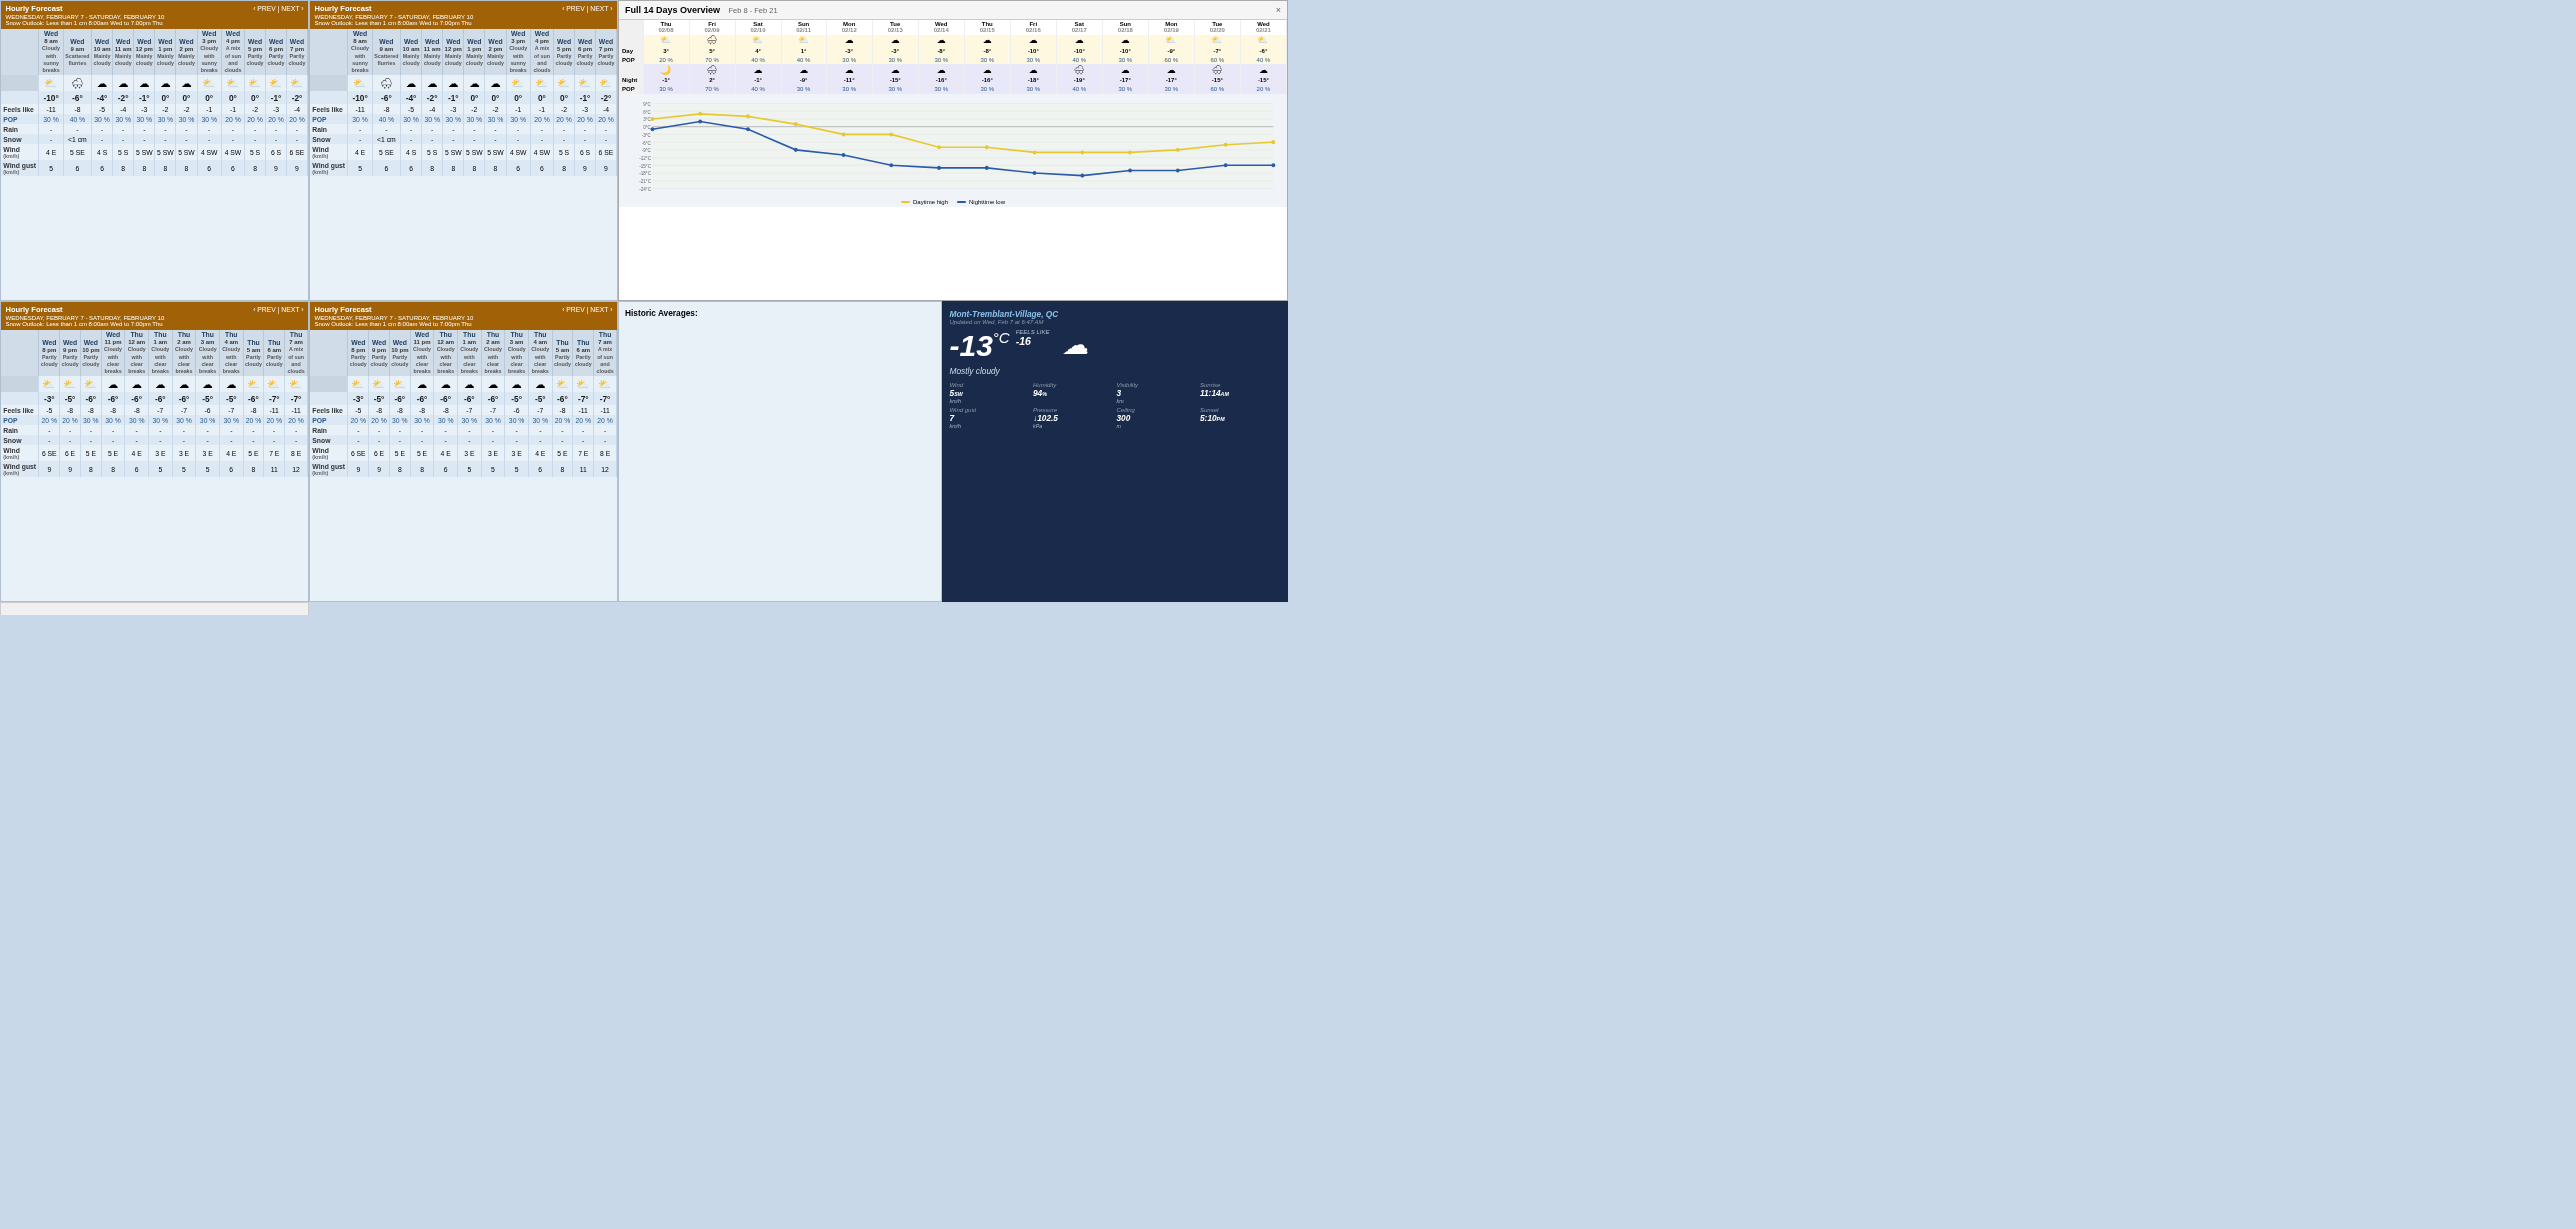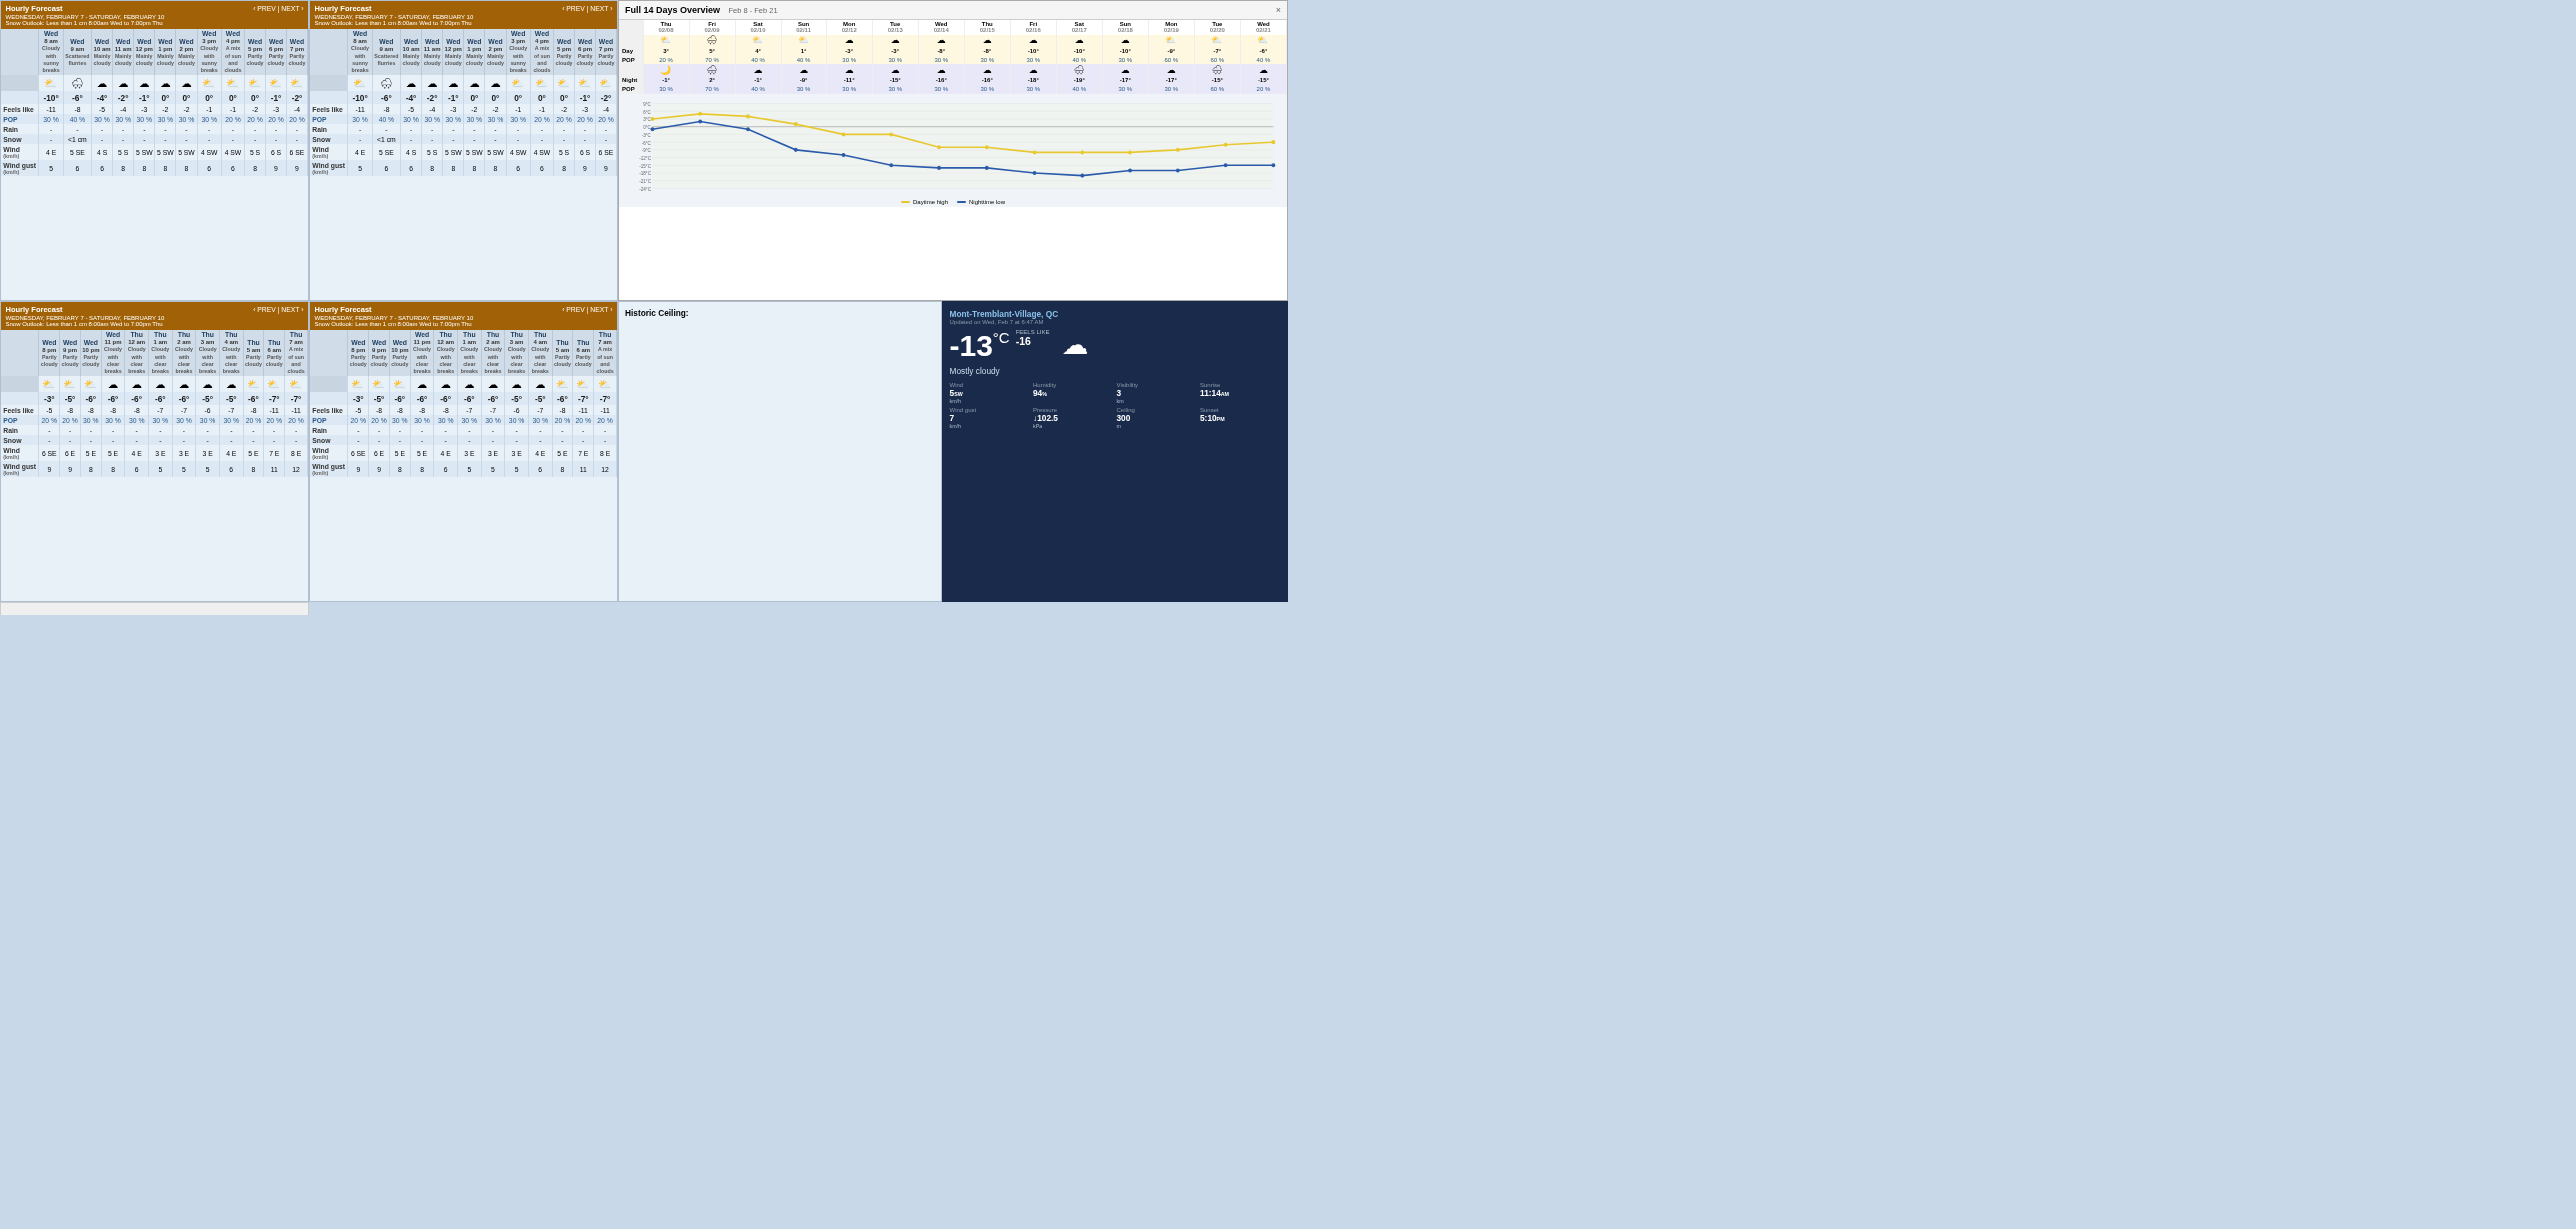--- a/index.html
+++ b/index.html
@@ -156,20 +156,21 @@
     .historic-title { font-weight: bold; font-size: 8.3px; margin-bottom: 6px; }
 
     
     .current-panel {
       grid-column: 4;
       grid-row: 2;
       background: #1a2a4a;
       color: white;
       padding: 7.5px;
       overflow: hidden;
+      font-style: italic;
     }
     .current-location { font-size: 8.3px; font-weight: bold; color: #8ac0e8; }
     .current-updated { font-size: 6px; color: #8899aa; margin-bottom: 4.5px; }
     .current-temp-row {
       display: flex;
       align-items: flex-start;
       gap: 6px;
       margin-bottom: 3px;
     }
     .current-temp { font-size: 30px; font-weight: bold; color: white; }
@@ -1025,21 +1026,21 @@
             <td>6</td>
             <td>8</td>
             <td>11</td>
             <td>12</td>
           </tr>
         </tbody>
     </table>
   </div>
 
   <div class="historic-panel">
-    <div class="historic-title">Historic Ceiling:</div>
+    <div class="historic-title">Historic Averages:</div>
   </div>
 
   <div class="current-panel">
     <div class="current-location">Mont-Tremblant-Village, QC</div>
     <div class="current-updated">Updated on Wed, Feb 7 at 6:47 AM</div>
     <div class="current-temp-row">
       <div style="display:flex; align-items:flex-start;">
         <span class="current-temp">-13</span>
         <span class="current-unit">°C</span>
       </div>

